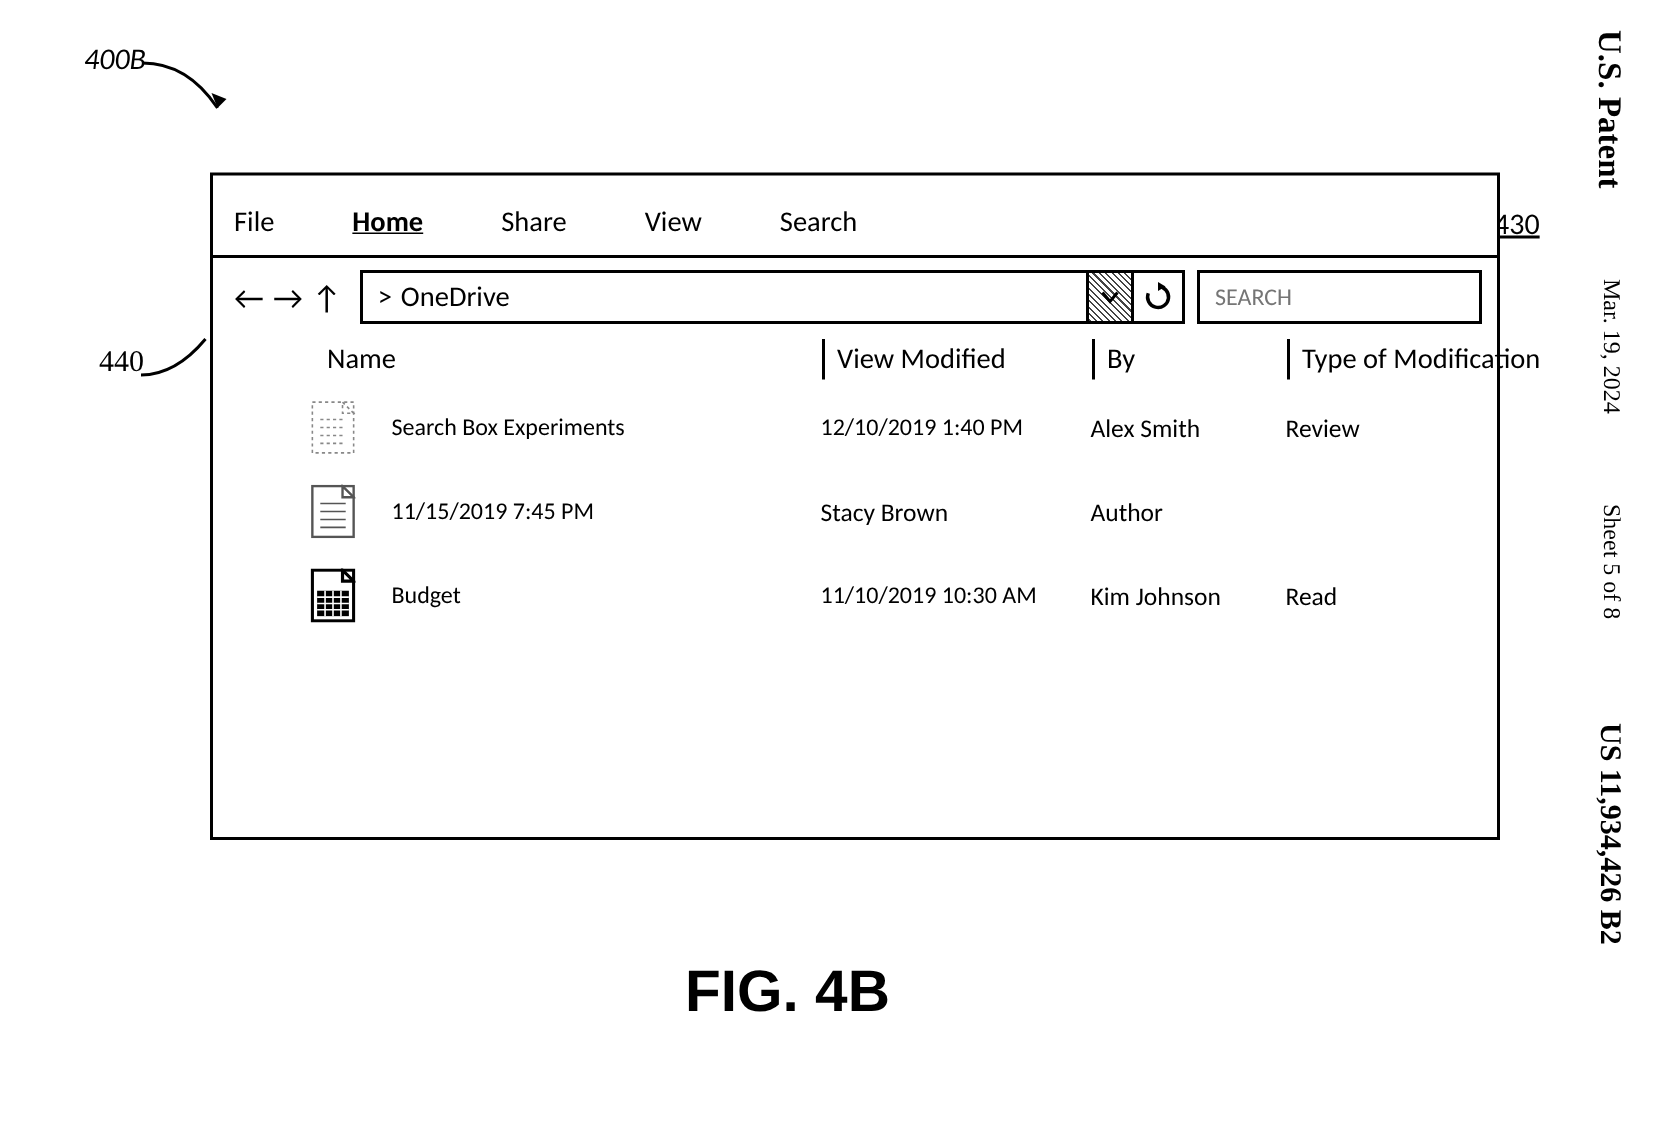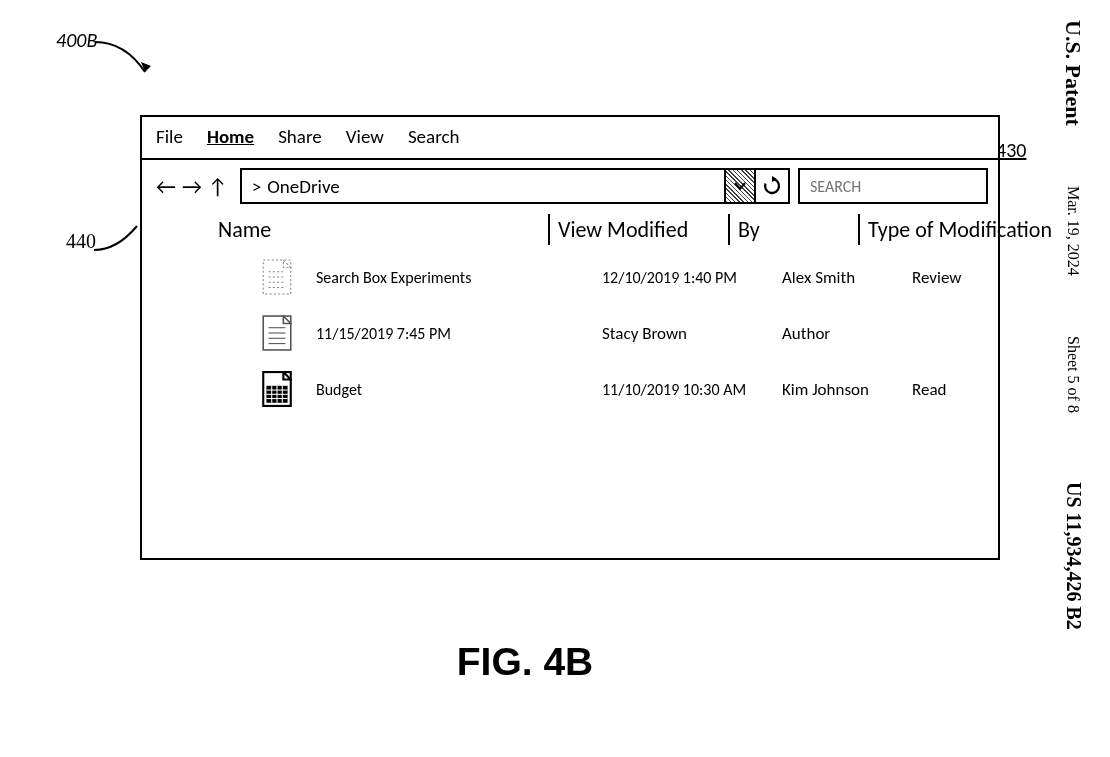--- a/index.html
+++ b/index.html
@@ -49,24 +49,25 @@
     position: absolute;
     left: 140px;
     top: 115px;
     width: 860px;
     height: 445px;
     border: 2px solid #000;
     background: #fff;
   }
   .menubar {
     display: flex;
-    gap: 24px;
+    gap: 52px;
     padding: 8px 14px 10px 14px;
     font-size: 19px;
     border-bottom: 2px solid #000;
+    margin-top: 12px;
   }
   .menubar .menu-item { cursor: pointer; }
   .menubar .menu-item.active { font-weight: bold; text-decoration: underline; }
 
   .toolbar {
     display: flex;
     align-items: stretch;
     gap: 8px;
     padding: 8px 10px 6px 10px;
   }
@@ -116,35 +117,35 @@
   .search-box input {
     border:none; outline:none; width:100%; font-family:inherit; font-size:16px;
     background:transparent;
   }
 
   
   .col-headers {
     display: grid;
     grid-template-columns: 340px 180px 130px 200px;
     padding: 6px 0 6px 76px;
-    font-size: 22px;
+    font-size: 19px;
   }
   .col-headers > div { position:relative; }
   .col-headers > div.sep::before {
     content:"";
     position:absolute; left:-10px; top:-2px; bottom:-2px;
     border-left:2px solid #000;
   }
 
   
   .file-row {
     display: grid;
     grid-template-columns: 54px 286px 180px 130px 200px;
     align-items: center;
-    padding: 10px 0 10px 120px;
+    padding: 10px 0 10px 65px;
     font-size: 16px;
   }
   .file-row .icon-cell svg { display:block; }
   .file-row .cell-center { text-align: left; }
   .file-row .cell-by, .file-row .cell-type { font-size:17px; }
 
   
   .fig-title {
     position: absolute;
     left: 0; right: 60px;

